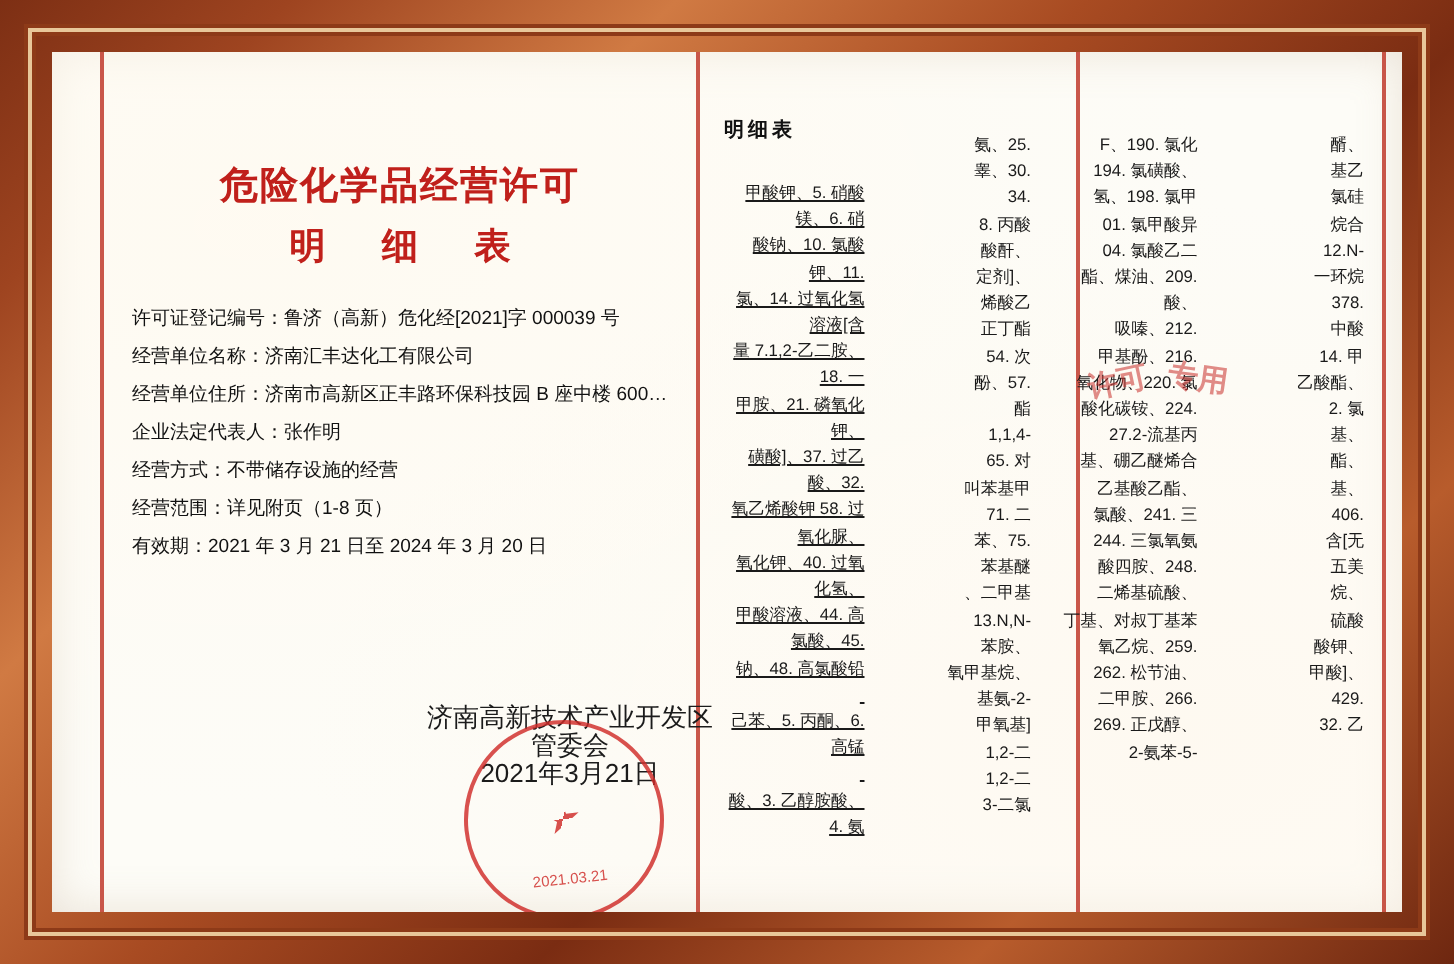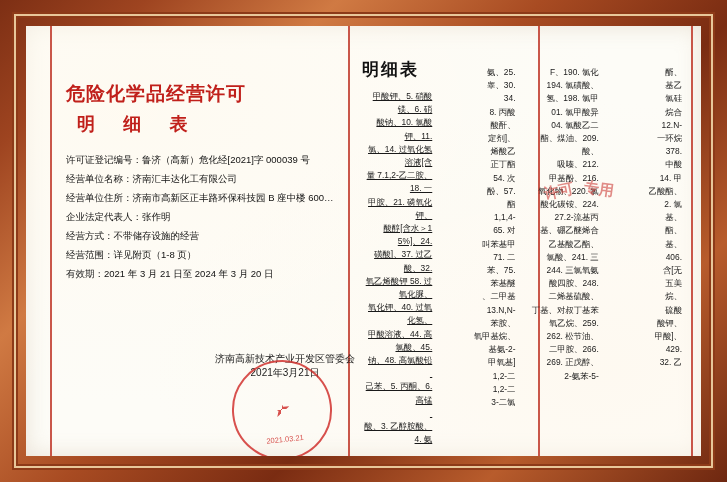--- a/index.html
+++ b/index.html
@@ -43,42 +43,42 @@
   .redline-v.mid2{left:512px;}
   .redline-v.right{right:8px;}
 
   
   .left-panel{
     position:absolute;left:34px;top:8px;width:280px;bottom:6px;
     padding:0 6px;box-sizing:border-box;
     color:#b0201a;
   }
   .title{
-    text-align:left;color:#c0201b;
+    text-align:center;color:#c0201b;
     font-family:"DejaVu Serif","Liberation Serif",serif;
     font-weight:bold;
   }
   .title .l1{font-size:19px;line-height:30px;letter-spacing:1px;margin-top:44px;}
   .title .l2{font-size:18px;line-height:32px;letter-spacing:11px;text-indent:11px;}
 
   .fields{
     margin-top:10px;color:#1b1b1b;
     font-size:9.5px;line-height:19px;
   }
   .field{white-space:nowrap;overflow:hidden;text-overflow:ellipsis;}
   .field .k{color:#111;}
   .field .v{color:#111;}
 
   
   .seal-area{
     position:absolute;left:150px;top:318px;width:150px;height:104px;
     text-align:center;
   }
   .seal-text{
-    font-size:10px;color:#1b1b1b;line-height:14px;
+    font-size:13px;color:#1b1b1b;line-height:14px;
   }
   .stamp{
     position:absolute;left:22px;top:8px;width:96px;height:96px;
     border:2.4px solid #cf2b28;border-radius:50%;
     opacity:.82;
     transform:rotate(-6deg);
   }
   .stamp:before{
     content:"";position:absolute;left:50%;top:50%;
     width:17px;height:17px;margin:-9px 0 0 -9px;
@@ -92,21 +92,21 @@
     color:#cf2b28;font-size:7.5px;
   }
 
   
   .detail{
     position:absolute;left:330px;top:6px;right:12px;bottom:6px;
   }
   .detail-title{
     position:absolute;left:6px;top:26px;
     font-family:"DejaVu Serif","Liberation Serif",serif;
-    font-size:17px;color:#111;letter-spacing:2px;font-weight:bold;
+    font-size:10px;color:#111;letter-spacing:2px;font-weight:bold;
   }
   .cols{
     position:absolute;left:0;top:0;right:0;bottom:0;
     display:flex;gap:0;
   }
   .col{
     flex:1 1 0;padding:0 7px;box-sizing:border-box;
     font-size:8.4px;line-height:13.2px;color:#1a1a1a;
     overflow:hidden;word-break:break-all;text-align:right;
   }
@@ -179,21 +179,20 @@
     <div class="detail">
       <div class="detail-title">明细表</div>
 
       <div class="cols">
         <div class="col c1">
           <p>甲酸钾、5. 硝酸镁、6. 硝</p>
           <p>酸钠、10. 氯酸钾、11.</p>
           <p>氯、14. 过氧化氢溶液[含</p>
           <p>量 7.1,2-乙二胺、18. 一</p>
           <p>甲胺、21. 磷氧化钾、</p>
-          <p>酸醇[含水＞15%]、24.</p>
           <p>磺酸]、37. 过乙酸、32.</p>
           <p>氧乙烯酸钾 58. 过氧化脲、</p>
           <p>氧化钾、40. 过氧化氢、</p>
           <p>甲酸溶液、44. 高氯酸、45.</p>
           <p>钠、48. 高氯酸铅</p>
           <p>&nbsp;</p>
           <p>己苯、5. 丙酮、6. 高锰</p>
           <p>&nbsp;</p>
           <p>酸、3. 乙醇胺酸、4. 氨</p>
 

